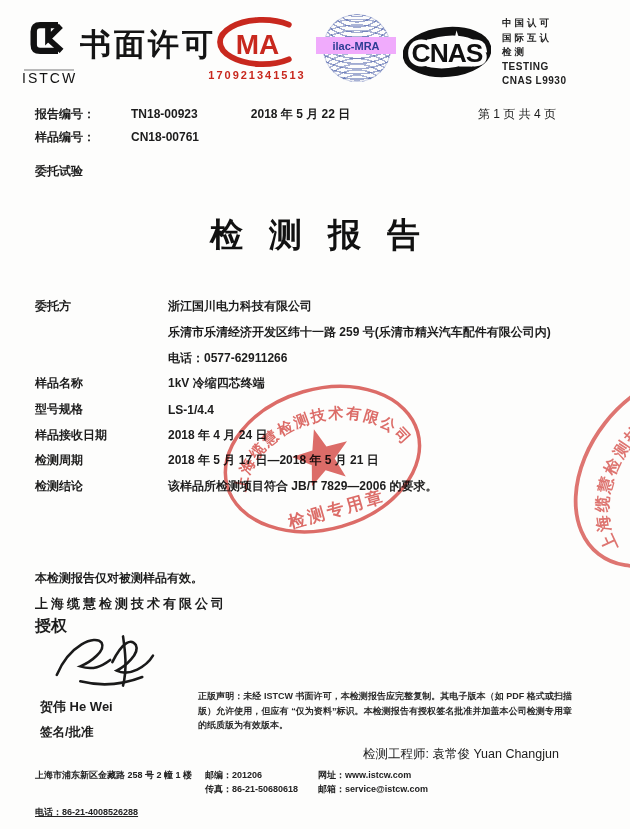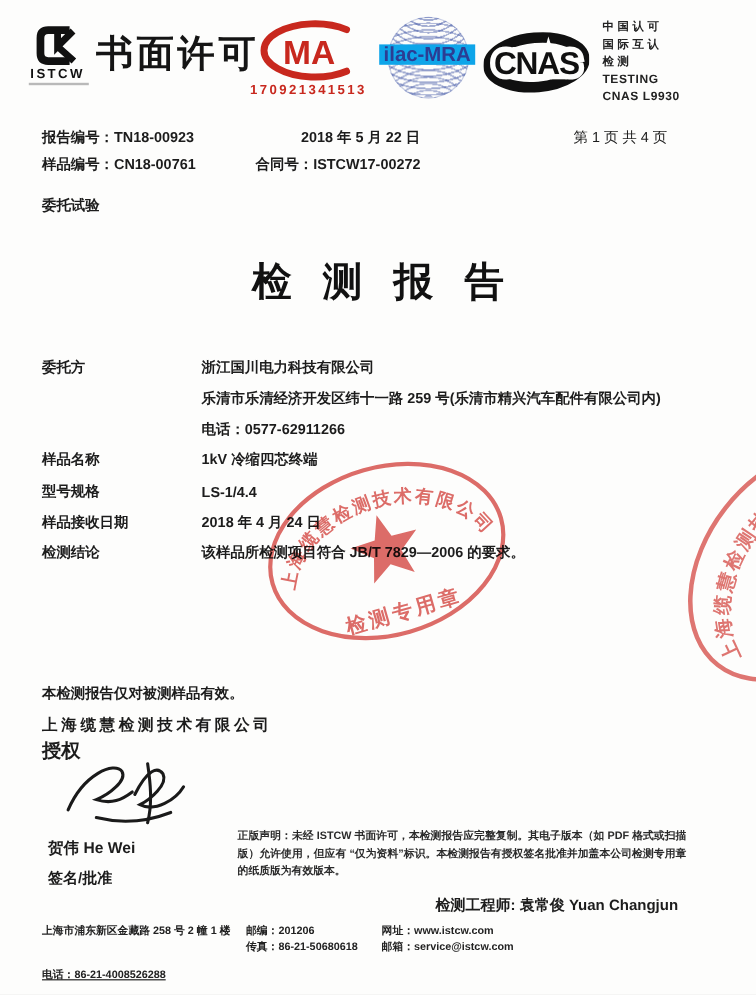--- a/index.html
+++ b/index.html
@@ -6,47 +6,47 @@
   .page{
     position:relative;width:630px;height:829px;margin:0 auto;
     background:#fdfdfc;overflow:hidden;
     font-family:"Liberation Sans","DejaVu Sans",sans-serif;
     color:#1c1c1c;
   }
   .abs{position:absolute;}
 
   
   .istcw-glyph{left:28px;top:20px;}
-  .istcw-text{left:22px;top:56px;width:52px;text-align:center;
-    font-size:11px;font-weight:700;letter-spacing:2px;color:#111;}
+  .istcw-text{left:22px;top:70px;width:52px;text-align:center;
+    font-size:14px;font-weight:400;letter-spacing:2px;color:#111;}
   .istcw-tagline{left:24px;top:69px;width:50px;height:2px;background:#b9b9b9;}
   .brand{left:80px;top:24px;font-size:31px;font-weight:900;letter-spacing:3px;color:#141414;}
 
   .cma-box{left:204px;top:14px;}
   .cma-number{left:203px;top:69px;width:108px;text-align:center;
     font-size:11px;font-weight:800;letter-spacing:2px;color:#c8281e;}
 
   .ilac{left:323px;top:14px;width:66px;height:66px;border-radius:50%;
     background:
       repeating-radial-gradient(circle at 50% -30%, rgba(49,72,158,.45) 0 1.4px, transparent 1.4px 5.2px),
       repeating-radial-gradient(circle at 50% 135%, rgba(49,72,158,.4) 0 1.4px, transparent 1.4px 5.6px);
     border:1px solid rgba(49,72,158,.25);}
-  .ilac-band{left:316px;top:37px;width:80px;height:17px;background:#0ea5e9;
+  .ilac-band{left:316px;top:37px;width:80px;height:17px;background:#f0abfc;
     display:flex;align-items:center;justify-content:center;
-    font-size:17px;font-weight:800;color:#2c3d93;letter-spacing:0;}
+    font-size:11px;font-weight:800;color:#2c3d93;letter-spacing:0;}
 
   .cnas-box{left:403px;top:23px;}
 
   .accred{left:502px;top:16px;font-size:9.5px;line-height:14.5px;color:#222;}
   .accred .cn{font-family:"Liberation Serif","DejaVu Serif",serif;letter-spacing:3px;font-weight:600;}
   .accred .en{font-weight:800;letter-spacing:.5px;font-size:10px;}
 
   
   .meta{font-size:12px;}
-  .meta b{font-weight:800;}
+  .meta b{font-weight:800;margin-left:36px;}
   .lbl{font-weight:600;}
   .m-report{left:35px;top:106px;}
   .m-date{left:228px;top:106px;width:145px;text-align:center;font-weight:800;}
   .m-page{left:478px;top:106px;font-weight:400;}
   .m-sample{left:35px;top:129px;}
   .m-contract{left:213px;top:129px;}
   .m-testtype{left:35px;top:163px;font-weight:600;font-size:12px;}
 
   
   .title{left:0;top:213px;width:100%;text-align:center;
@@ -66,21 +66,21 @@
 
   
   .validity{left:35px;top:570px;font-size:12px;font-weight:700;}
   .company-line{left:35px;top:595px;font-size:13px;font-weight:800;letter-spacing:3px;}
   .authorize{left:35px;top:616px;font-size:16px;font-weight:600;}
   .signature{left:48px;top:630px;}
   .disclaimer{left:198px;top:645px;width:374px;font-size:9px;line-height:14.5px;
     font-weight:600;text-align:justify;color:#2a2a2a;margin-top:44px;}
   .approver{left:40px;top:698px;font-size:13px;font-weight:800;}
   .approver-role{left:40px;top:724px;font-size:12.5px;font-weight:700;}
-  .engineer{left:363px;top:746px;font-size:12.5px;font-weight:700;}
+  .engineer{left:363px;top:746px;font-size:12.5px;font-weight:400;}
 
   
   .foot{font-size:9px;font-weight:700;color:#222;}
   .f-addr{left:35px;top:769px;}
   .f-zip{left:205px;top:769px;}
   .f-web{left:318px;top:769px;}
   .f-phone{left:35px;top:806px;text-decoration:underline;}
   .f-fax{left:205px;top:783px;}
   .f-email{left:318px;top:783px;}
 </style>
@@ -123,21 +123,20 @@
     <div class="cn">检测</div>
     <div class="en">TESTING</div>
     <div class="en">CNAS L9930</div>
   </div>
 
   <div class="abs meta m-report"><span class="lbl">报告编号：</span><b>TN18-00923</b></div>
   <div class="abs meta m-date">2018 年 5 月 22 日</div>
   <div class="abs meta m-page">第 1 页 共 4 页</div>
 
   <div class="abs meta m-sample"><span class="lbl">样品编号：</span><b>CN18-00761</b></div>
-  <div class="abs meta m-contract"><span class="lbl">合同号：</span><b>ISTCW17-00272</b></div>
 
   <div class="abs m-testtype">委托试验</div>
 
   <div class="abs title">检测报告</div>
 
   <div class="abs fields">
     <div class="frow">
       <span class="fl">委托方</span>
       <span class="fv">浙江国川电力科技有限公司</span>
     </div>
@@ -153,20 +152,24 @@
       <span class="fl">样品名称</span>
       <span class="fv">1kV 冷缩四芯终端</span>
     </div>
     <div class="frow">
       <span class="fl">型号规格</span>
       <span class="fv">LS-1/4.4</span>
     </div>
     <div class="frow">
       <span class="fl">样品接收日期</span>
       <span class="fv">2018 年 4 月 24 日</span>
+    </div>
+    <div class="frow">
+      <span class="fl">检测周期</span>
+      <span class="fv">2018 年 5 月 17 日—2018 年 5 月 21 日</span>
     </div>
     <div class="frow">
       <span class="fl">检测结论</span>
       <span class="fv">该样品所检测项目符合 JB/T 7829—2006 的要求。</span>
     </div>
   </div>
 
   <div class="abs stamp stamp-main">
     <svg width="210" height="150" viewBox="0 0 210 150">
       <ellipse cx="105" cy="75" rx="99" ry="70" fill="none" stroke="currentColor" stroke-width="3.5"></ellipse>

